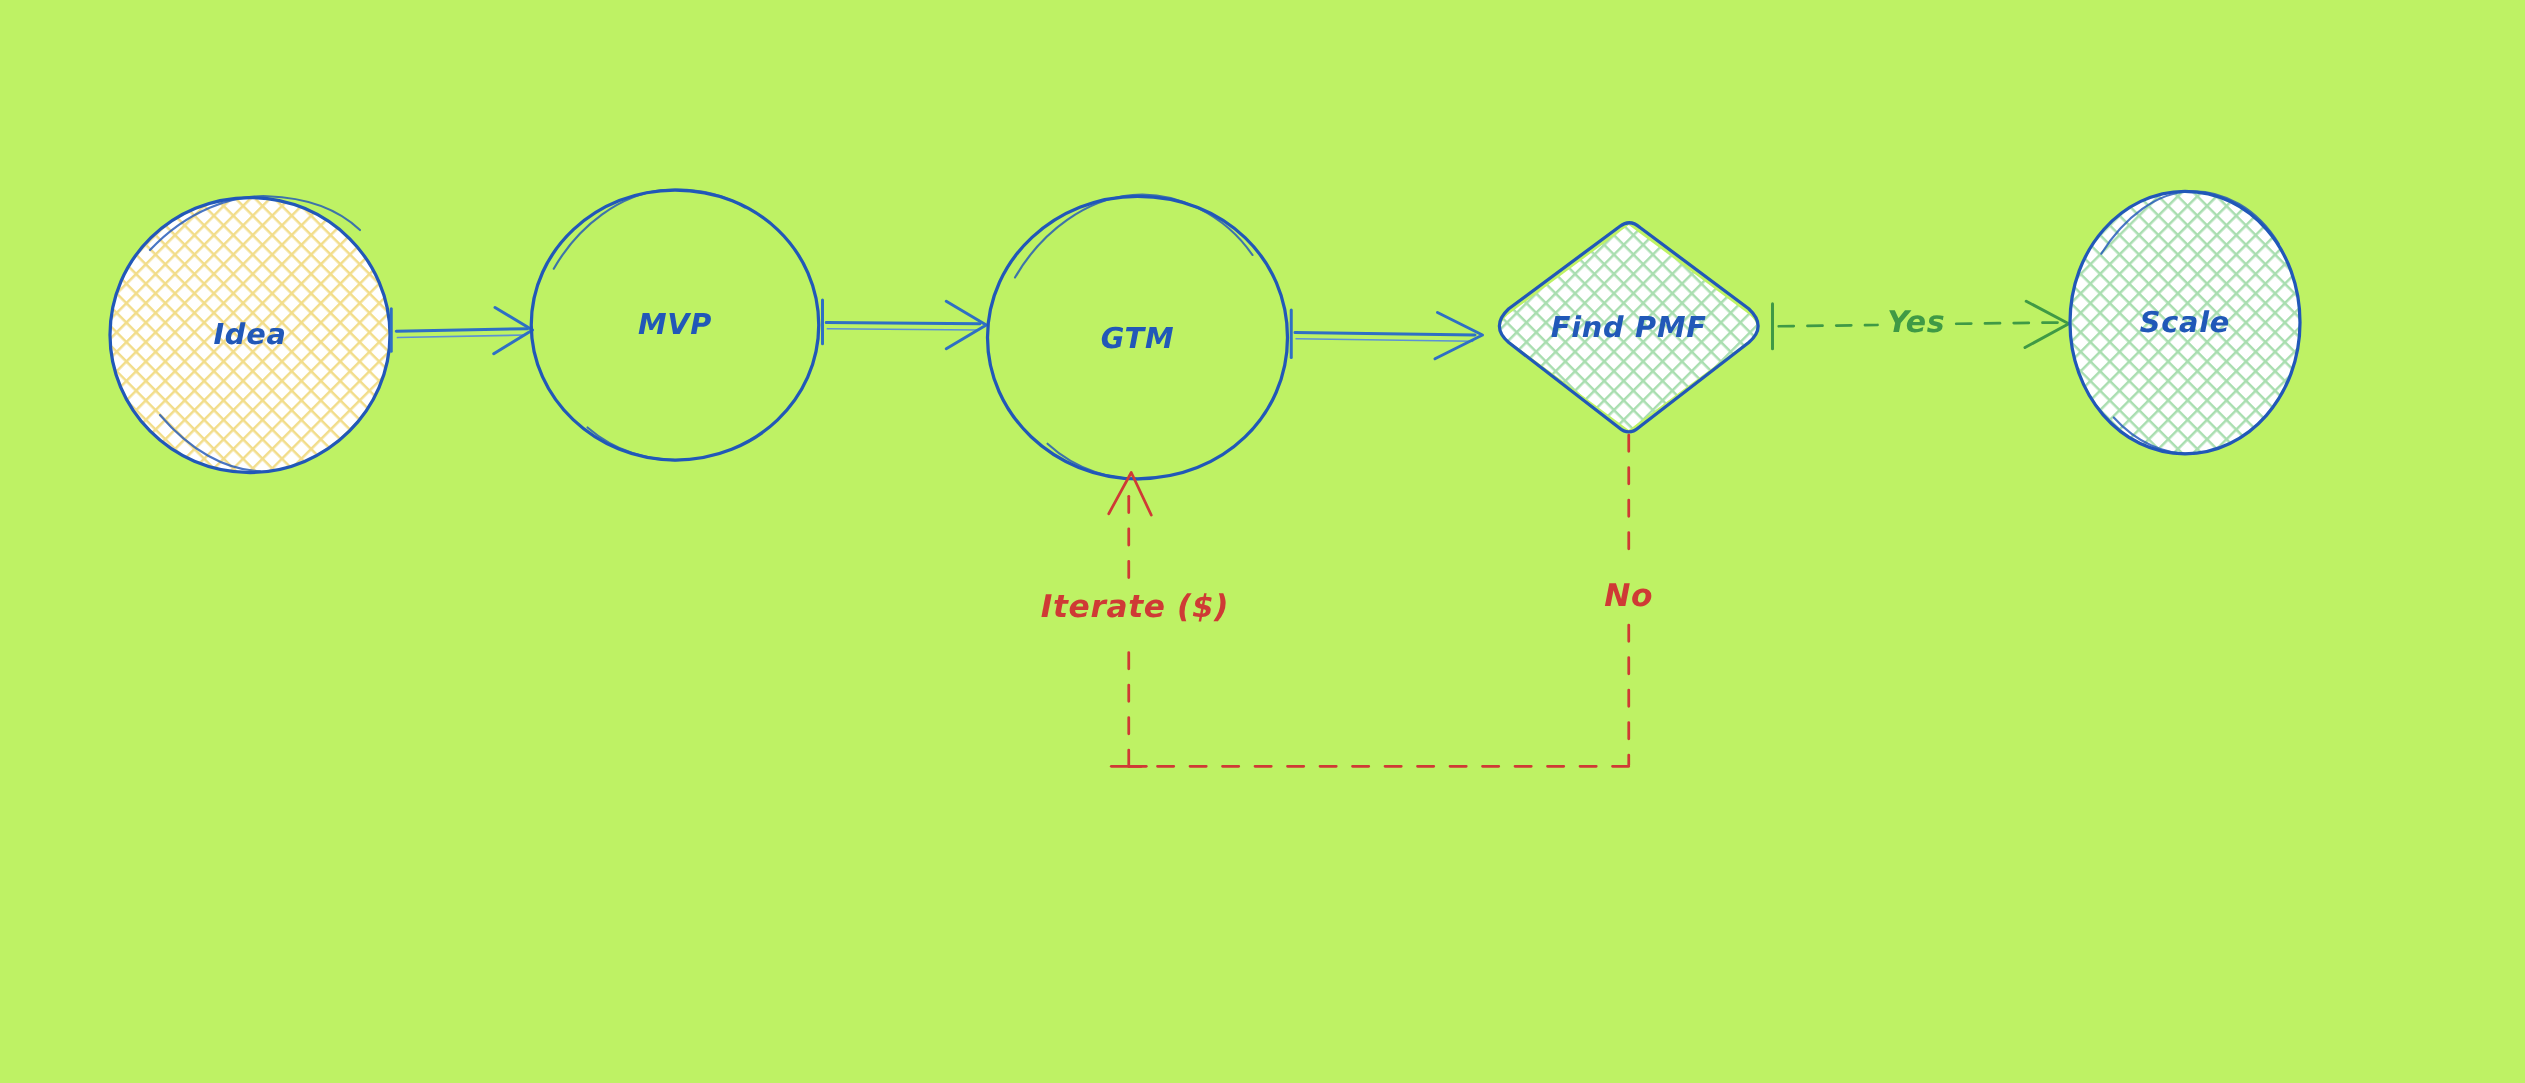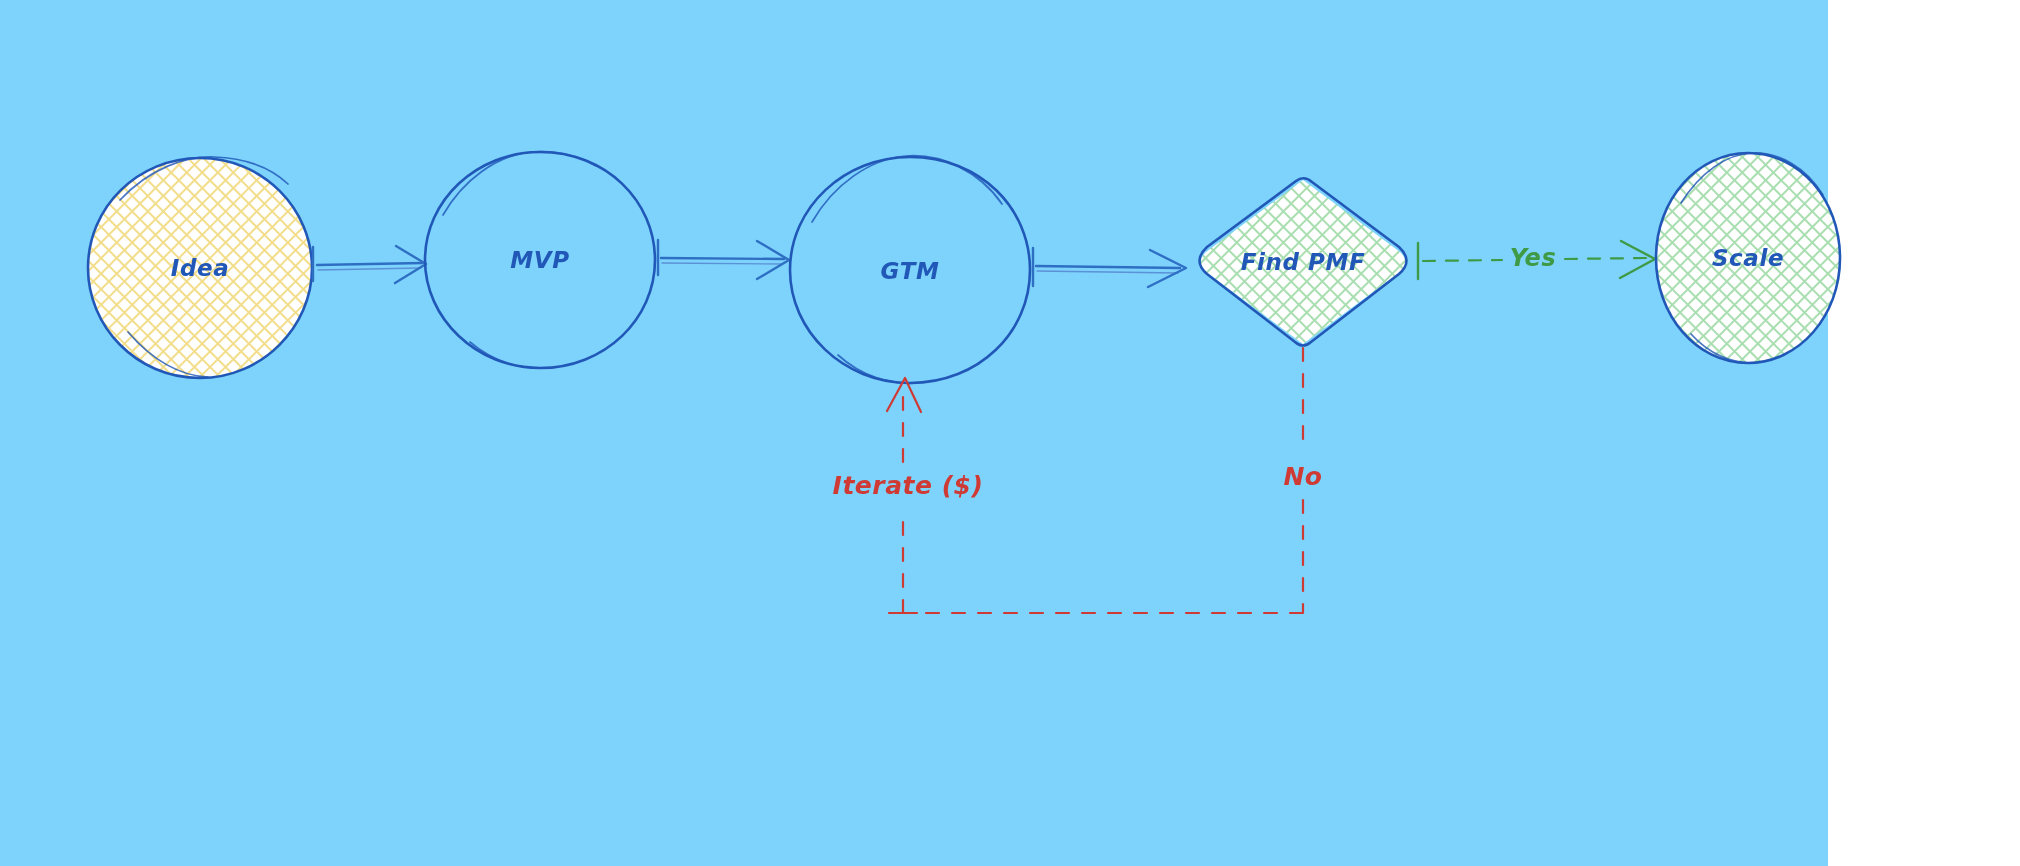--- a/index.html
+++ b/index.html
@@ -8,23 +8,23 @@
     background: #ffffff;
   }
   body {
     width: 2020px;
     height: 866px;
     overflow: hidden;
     font-family: "DejaVu Sans", sans-serif;
   }
   #canvas-root {
     position: relative;
-    width: 1828px;
+    width: 2020px;
     height: 866px;
-    background: #7dd3fc;
+    background: #bef264;
   }
   svg#diagram {
     position: absolute;
     top: 0;
     left: 0;
     width: 2020px;
     height: 866px;
     display: block;
   }
   .node-label {

